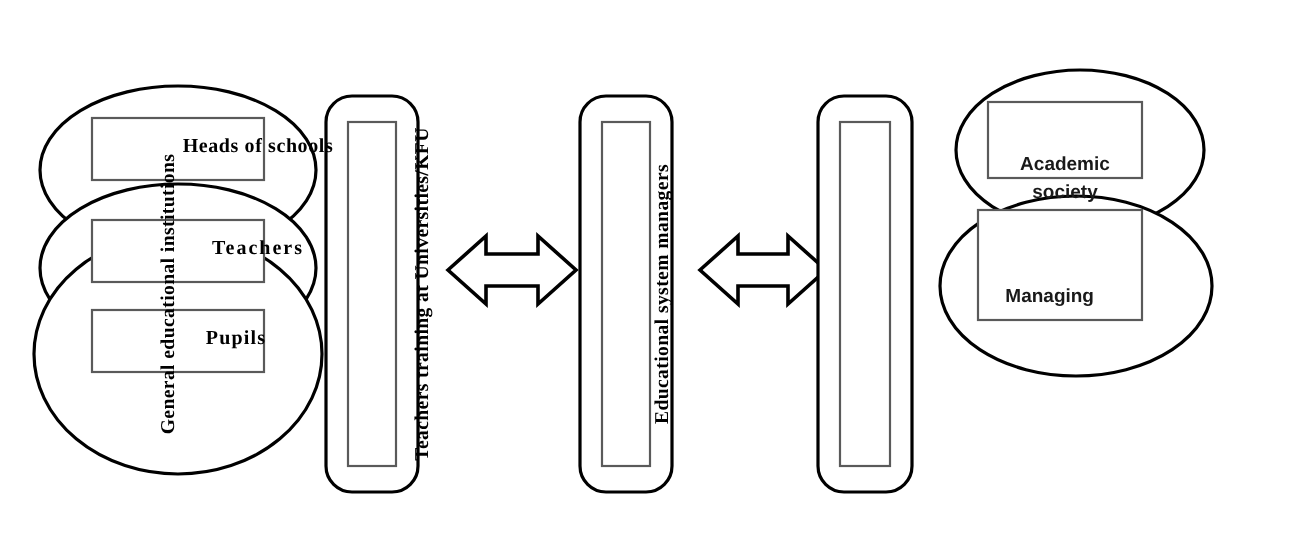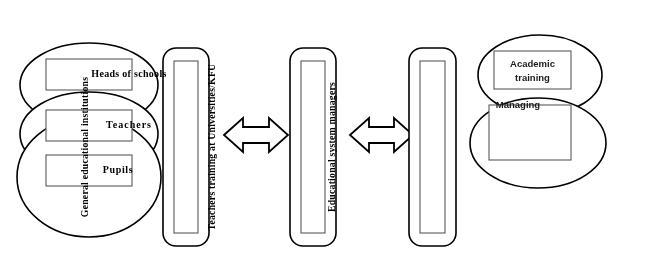--- a/index.html
+++ b/index.html
@@ -55,20 +55,21 @@
     letter-spacing: 0.3px;
     padding-left: 40px;
   }
   .lbl-sans {
     font-family: "Liberation Sans", sans-serif;
     font-weight: bold;
     font-size: 9.5px;
     color: #1a1a1a;
     white-space: normal;
     line-height: 14px;
+    margin-top: 19px;
   }
   .vlabel {
     position: absolute;
     font-family: "Liberation Serif", serif;
     font-weight: bold;
     font-size: 9.8px;
     color: #000000;
     letter-spacing: 0.2px;
     white-space: nowrap;
     transform-origin: 50% 50%;
@@ -119,20 +120,20 @@
   <div class="lbl lbl-serif" style="left:46px; top:164px; width:64px; letter-spacing:0.6px;">Pupils</div>
 
   <div class="vlabel" style="left:-13px; top:140px; width:198px; height:14px;">General educational institutions</div>
 
   <div class="vlabel" style="left:114px; top:140px; width:198px; height:14px;">Teachers training at Universities/KFU</div>
 
   <div class="vlabel" style="left:234px; top:140px; width:198px; height:14px;">Educational system managers</div>
 
   <div class="lbl lbl-sans" style="left:494px; top:57px; width:77px;">
     <div>Academic</div>
-    <div>training</div>
+    <div>society</div>
   </div>
 
-  <div class="lbl lbl-sans" style="left:489px; top:98px; width:58px;">
+  <div class="lbl lbl-sans" style="left:489px; top:123px; width:58px;text-align:right;">
     <div>Managing</div>
   </div>
 
 </div>
 
 </body></html>

